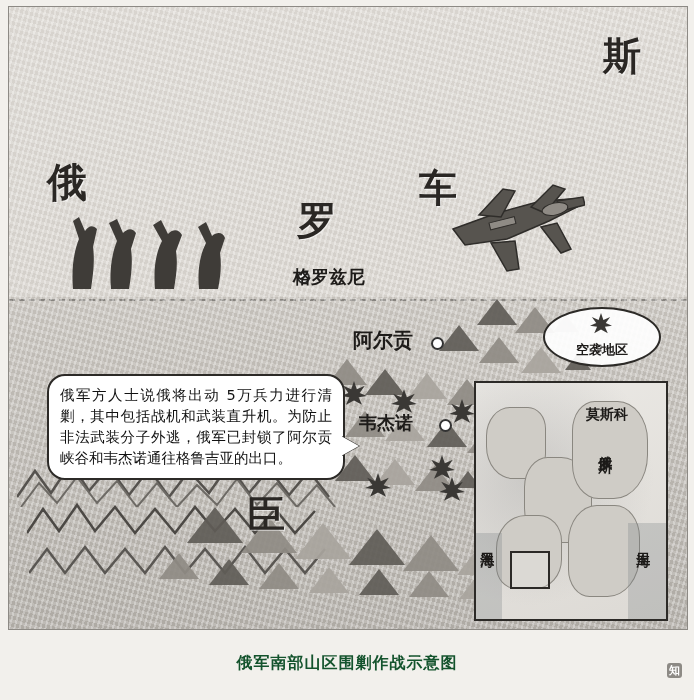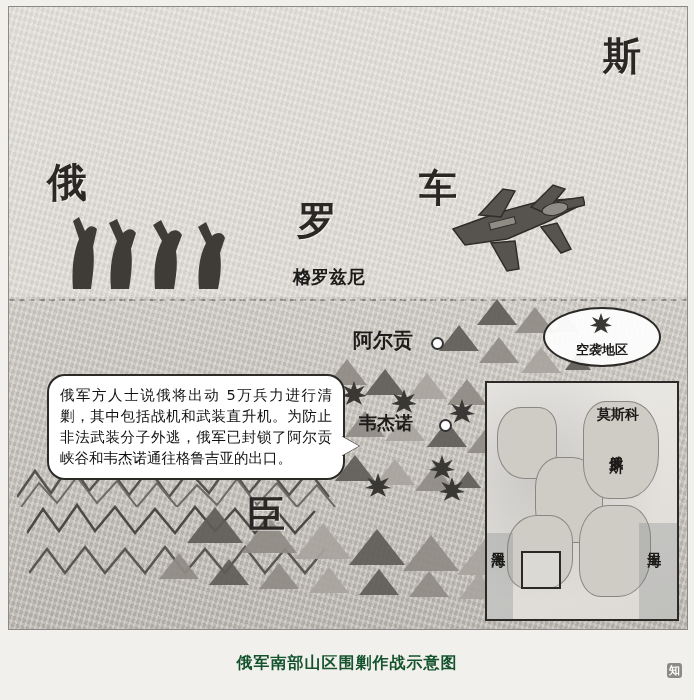--- a/index.html
+++ b/index.html
@@ -167,21 +167,21 @@
     text-align: center;
     font-family: "DejaVu Sans", sans-serif;
     font-size: 13px;
     font-weight: bold;
     color: #1e1c1a;
   }
 
   
   .inset {
     position: absolute;
-    right: 8px; bottom: 8px;
+    right: 19px; bottom: 8px;
     width: 190px; height: 236px;
     background: #e8e5e0;
     border: 2px solid #2c2a27;
     overflow: hidden;
   }
   .inset .land {
     position: absolute;
     left: -10px; top: -10px; right: -10px; bottom: -10px;
     background:
       radial-gradient(ellipse at 30% 40%, rgba(150,150,150,0.35), rgba(150,150,150,0) 60%),

